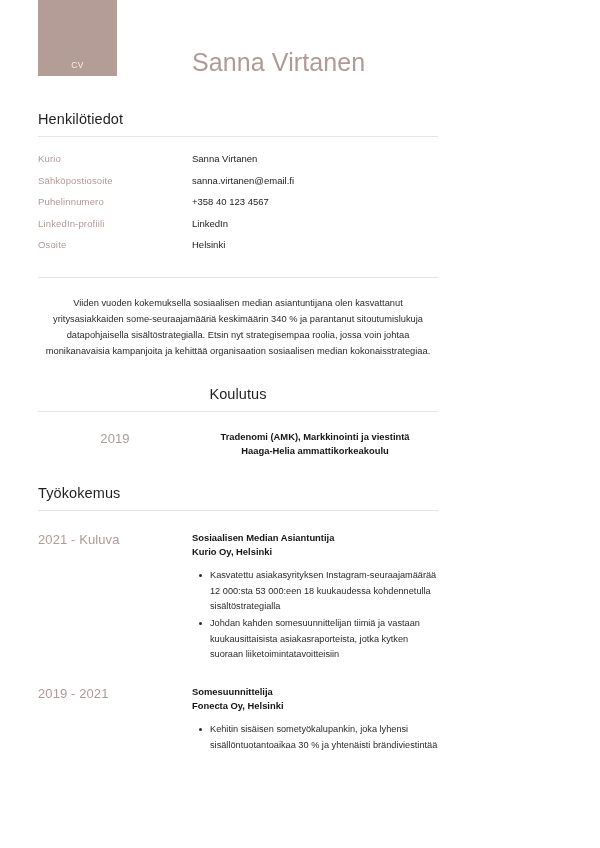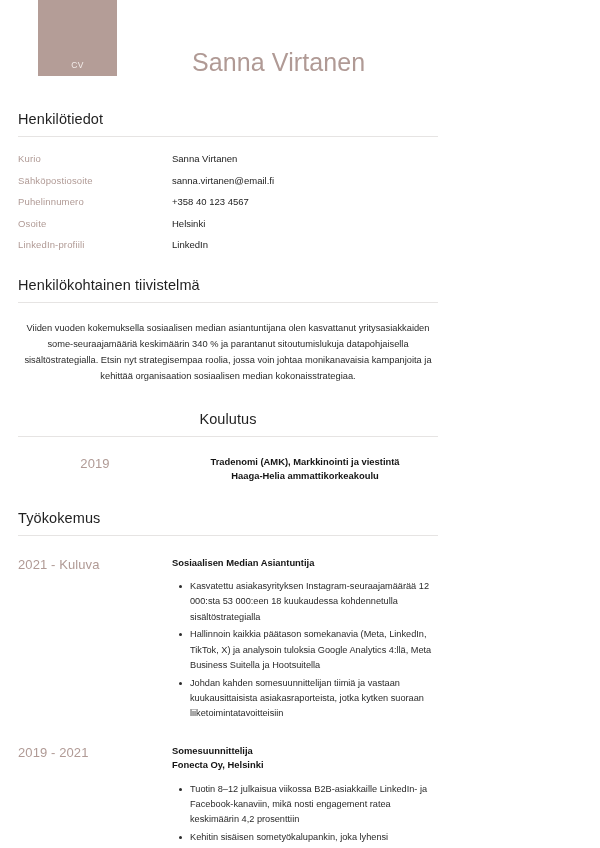--- a/index.html
+++ b/index.html
@@ -53,21 +53,21 @@
     top: 50px;
     font-size: 25px;
     font-weight: 400;
     color: #b09a95;
     letter-spacing: 0.1px;
     line-height: 1;
   }
 
   
   .section {
-    padding: 0 38px 0 18px;
+    padding: 0 38px 0 38px;
   }
   .section-title {
     font-size: 14.5px;
     font-weight: 400;
     color: #1f1f1f;
     margin: 0;
     letter-spacing: 0.1px;
   }
   .section-rule {
     height: 1px;
@@ -188,32 +188,31 @@
       </div>
       <div class="info-row">
         <div class="info-label">Sähköpostiosoite</div>
         <div class="info-value">sanna.virtanen@email.fi</div>
       </div>
       <div class="info-row">
         <div class="info-label">Puhelinnumero</div>
         <div class="info-value">+358 40 123 4567</div>
       </div>
       <div class="info-row">
+        <div class="info-label">LinkedIn-profiili</div>
+        <div class="info-value">LinkedIn</div>
+      </div>
+      <div class="info-row">
         <div class="info-label">Osoite</div>
         <div class="info-value">Helsinki</div>
       </div>
-      <div class="info-row">
-        <div class="info-label">LinkedIn-profiili</div>
-        <div class="info-value">LinkedIn</div>
-      </div>
     </div>
   </div>
 
   <div class="section sec-summary">
-    <h2 class="section-title">Henkilökohtainen tiivistelmä</h2>
     <div class="section-rule"></div>
     <p class="summary-body">Viiden vuoden kokemuksella sosiaalisen median asiantuntijana olen kasvattanut yritysasiakkaiden some-seuraajamääriä keskimäärin 340 % ja parantanut sitoutumislukuja datapohjaisella sisältöstrategialla. Etsin nyt strategisempaa roolia, jossa voin johtaa monikanavaisia kampanjoita ja kehittää organisaation sosiaalisen median kokonaisstrategiaa.</p>
   </div>
 
   <div class="section sec-education">
     <h2 class="section-title">Koulutus</h2>
     <div class="section-rule"></div>
 
     <div class="entry">
       <div class="entry-date">2019</div>
@@ -225,34 +224,33 @@
   </div>
 
   <div class="section sec-experience">
     <h2 class="section-title">Työkokemus</h2>
     <div class="section-rule"></div>
 
     <div class="entry entry-exp">
       <div class="entry-date">2021 - Kuluva</div>
       <div class="entry-body">
         <div class="entry-title">Sosiaalisen Median Asiantuntija</div>
+        <div class="entry-org">Kurio Oy, Helsinki</div>
         <ul class="entry-bullets">
           <li>Kasvatettu asiakasyrityksen Instagram-seuraajamäärää 12 000:sta 53 000:een 18 kuukaudessa kohdennetulla sisältöstrategialla</li>
-          <li>Hallinnoin kaikkia päätason somekanavia (Meta, LinkedIn, TikTok, X) ja analysoin tuloksia Google Analytics 4:llä, Meta Business Suitella ja Hootsuitella</li>
           <li>Johdan kahden somesuunnittelijan tiimiä ja vastaan kuukausittaisista asiakasraporteista, jotka kytken suoraan liiketoimintatavoitteisiin</li>
         </ul>
       </div>
     </div>
 
     <div class="entry entry-exp">
       <div class="entry-date">2019 - 2021</div>
       <div class="entry-body">
         <div class="entry-title">Somesuunnittelija</div>
         <div class="entry-org">Fonecta Oy, Helsinki</div>
         <ul class="entry-bullets">
-          <li>Tuotin 8–12 julkaisua viikossa B2B-asiakkaille LinkedIn- ja Facebook-kanaviin, mikä nosti engagement ratea keskimäärin 4,2 prosenttiin</li>
           <li>Kehitin sisäisen sometyökalupankin, joka lyhensi sisällöntuotantoaikaa 30 % ja yhtenäisti brändiviestintää</li>
         </ul>
       </div>
     </div>
   </div>
 
 </div>
 
 </body></html>

